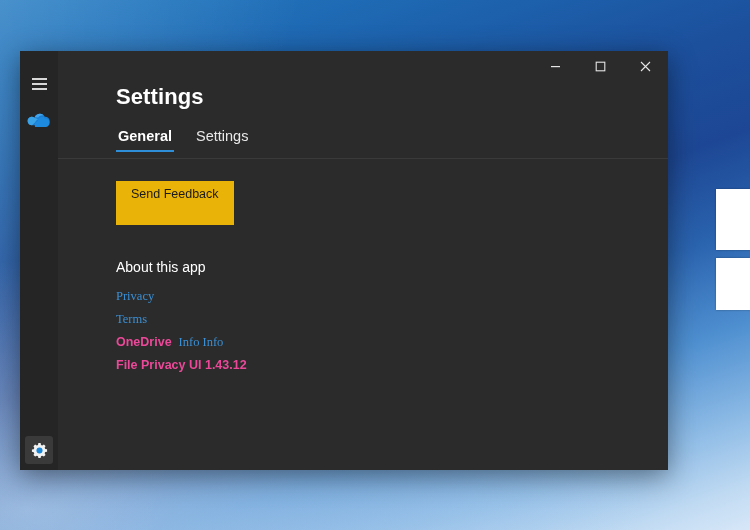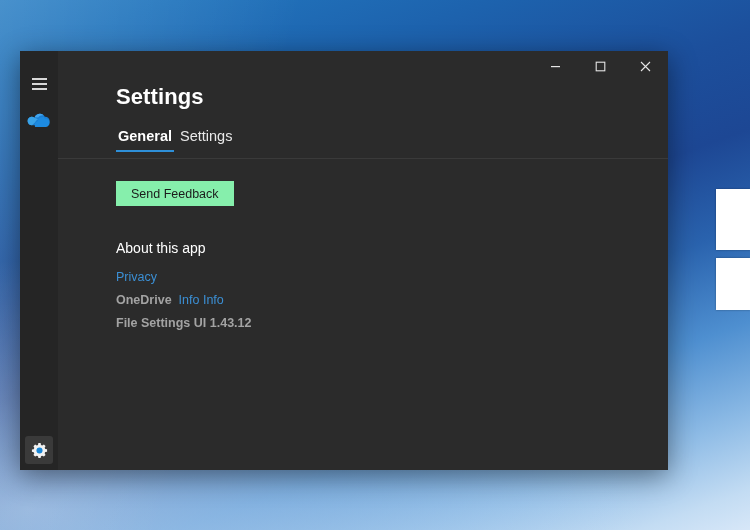--- a/index.html
+++ b/index.html
@@ -171,21 +171,21 @@
     letter-spacing: 0.1px;
     line-height: 1;
     padding-top: 3px;
   }
 
   
   #tabstrip {
     margin-top: 20px;
     padding-left: 58px;
     display: flex;
-    gap: 4px;
+    gap: 20px;
   }
   .tab {
     position: relative;
     padding: 0 2px 8px 2px;
     font-size: 14.5px;
     color: #e9e9e9;
     cursor: pointer;
     white-space: nowrap;
   }
   .tab.active {
@@ -209,24 +209,24 @@
   }
 
   
   #body-panel {
     padding: 22px 0 0 58px;
     flex: 1 1 auto;
   }
 
   #send-feedback-button {
     display: inline-block;
-    background: #86efac;
+    background: #eab308;
     color: #1b1b1b;
     font-size: 12.5px;
-    padding: 7px 15px 5px 15px;
+    padding: 7px 15px 24px 15px;
     border: none;
     cursor: pointer;
     font-family: "Liberation Sans", sans-serif;
     line-height: 1;
   }
 
   #about-heading {
     margin: 34px 0 0 0;
     font-size: 14px;
     font-weight: normal;
@@ -240,24 +240,25 @@
     margin-bottom: 8px;
     font-size: 12.5px;
     line-height: 1.2;
     color: #ffffff;
   }
   .about-row:last-child { margin-bottom: 0; }
   .about-link {
     color: #3b8fd4;
     cursor: pointer;
     text-decoration: none;
+    font-family: Liberation Serif, serif;
   }
   .about-strong {
     font-weight: bold;
-    color: #a3a3a3;
+    color: #ec4899;
   }
   .about-inline-gap { display: inline-block; width: 7px; }
 </style>
 </head>
 <body>
 
 <div id="desktop">
   <div id="desktop-sheen"></div>
 </div>
 
@@ -328,25 +329,28 @@
       <button id="send-feedback-button">Send Feedback</button>
 
       <h2 id="about-heading">About this app</h2>
 
       <div id="about-list">
 
         <div class="about-row">
           <span class="about-link">Privacy</span>
         </div>
 
+        <div class="about-row">
+          <span class="about-link">Terms</span>
+        </div>
 
         <div class="about-row">
           <span class="about-strong">OneDrive</span><span class="about-inline-gap"></span><span class="about-link">Info Info</span>
         </div>
 
         <div class="about-row">
-          <span class="about-strong">File Settings UI 1.43.12</span>
+          <span class="about-strong">File Privacy UI 1.43.12</span>
         </div>
 
       </div>
     </div>
   </div>
 </div>
 
 </body></html>

